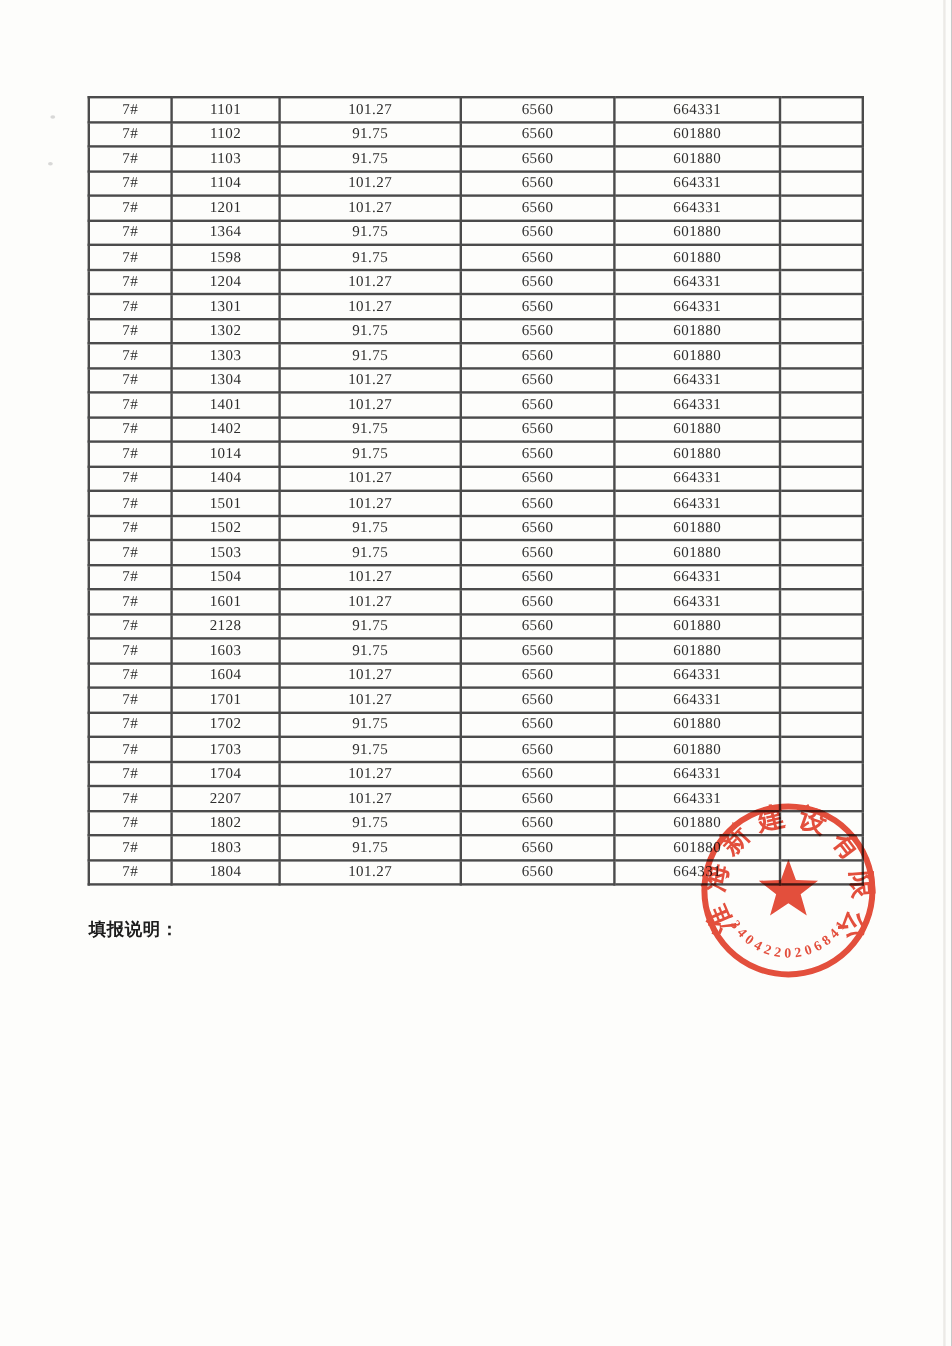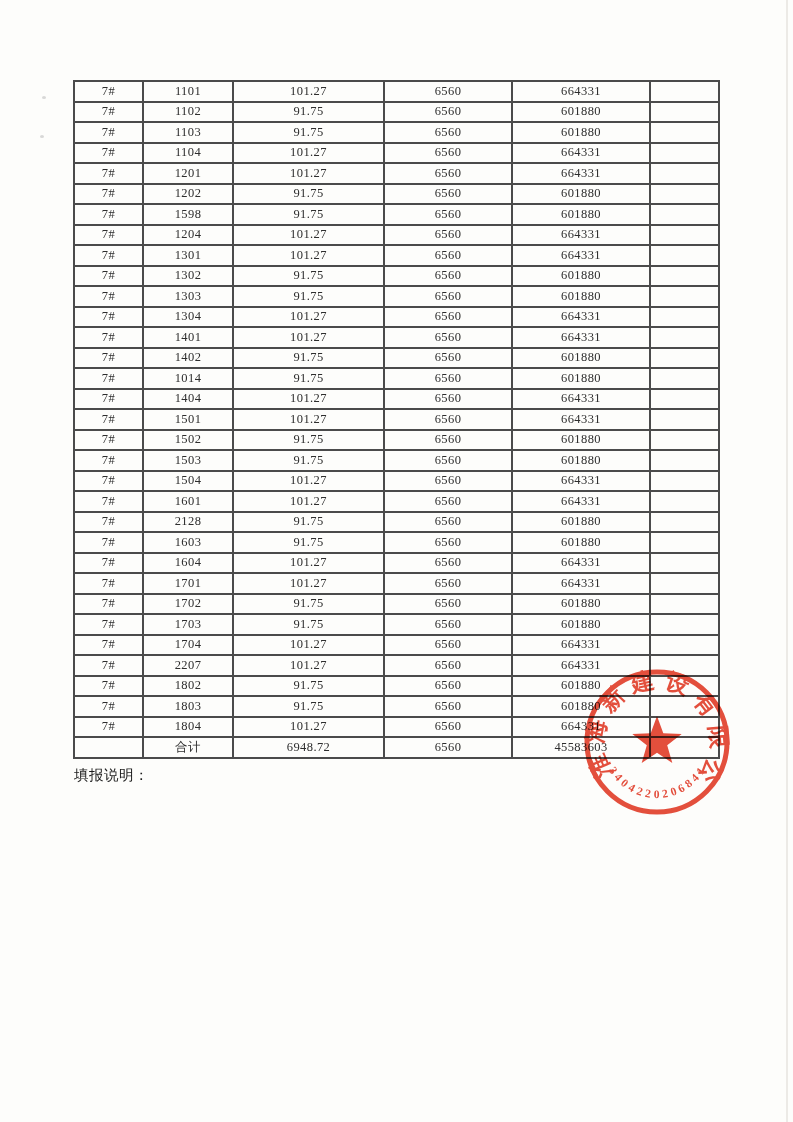--- a/index.html
+++ b/index.html
@@ -28,21 +28,21 @@
     height:18.5px;padding:0;
     text-align:center;vertical-align:middle;
     font-size:12.5px;color:#2d2d2d;
     letter-spacing:.4px;
     overflow:hidden;white-space:nowrap;
   }
   table.price-table tr.total td{font-size:12.5px;}
 
   .notes{
     position:absolute;left:74px;top:766px;width:560px;
-    font-size:14.5px;font-weight:400;color:#1c1c1c;
+    font-size:14.5px;font-weight:700;color:#1c1c1c;
     line-height:18.5px;letter-spacing:.5px;
   }
   .notes div{margin:0;}
 
   svg.stamp{
     position:absolute;left:577px;top:662px;width:160px;height:160px;
     mix-blend-mode:multiply;opacity:.9;
     pointer-events:none;
   }
   svg.stamp text{font-family:"Liberation Serif","DejaVu Serif",serif;font-weight:700;}
@@ -101,21 +101,21 @@
         <tr>
           <td>7#</td>
           <td>1201</td>
           <td>101.27</td>
           <td>6560</td>
           <td>664331</td>
           <td></td>
         </tr>
         <tr>
           <td>7#</td>
-          <td>1202</td>
+          <td>1364</td>
           <td>91.75</td>
           <td>6560</td>
           <td>601880</td>
           <td></td>
         </tr>
         <tr>
           <td>7#</td>
           <td>1598</td>
           <td>91.75</td>
           <td>6560</td>
@@ -313,28 +313,20 @@
           <td>6560</td>
           <td>601880</td>
           <td></td>
         </tr>
         <tr>
           <td>7#</td>
           <td>1804</td>
           <td>101.27</td>
           <td>6560</td>
           <td>664331</td>
-          <td></td>
-        </tr>
-        <tr class="total">
-          <td></td>
-          <td>合计</td>
-          <td>6948.72</td>
-          <td>6560</td>
-          <td>45583603</td>
           <td></td>
         </tr>
       </tbody>
   </table>
 
   <div class="notes">
     <div>填报说明：</div>
   </div>
 
   <svg class="stamp" viewBox="0 0 160 160">

